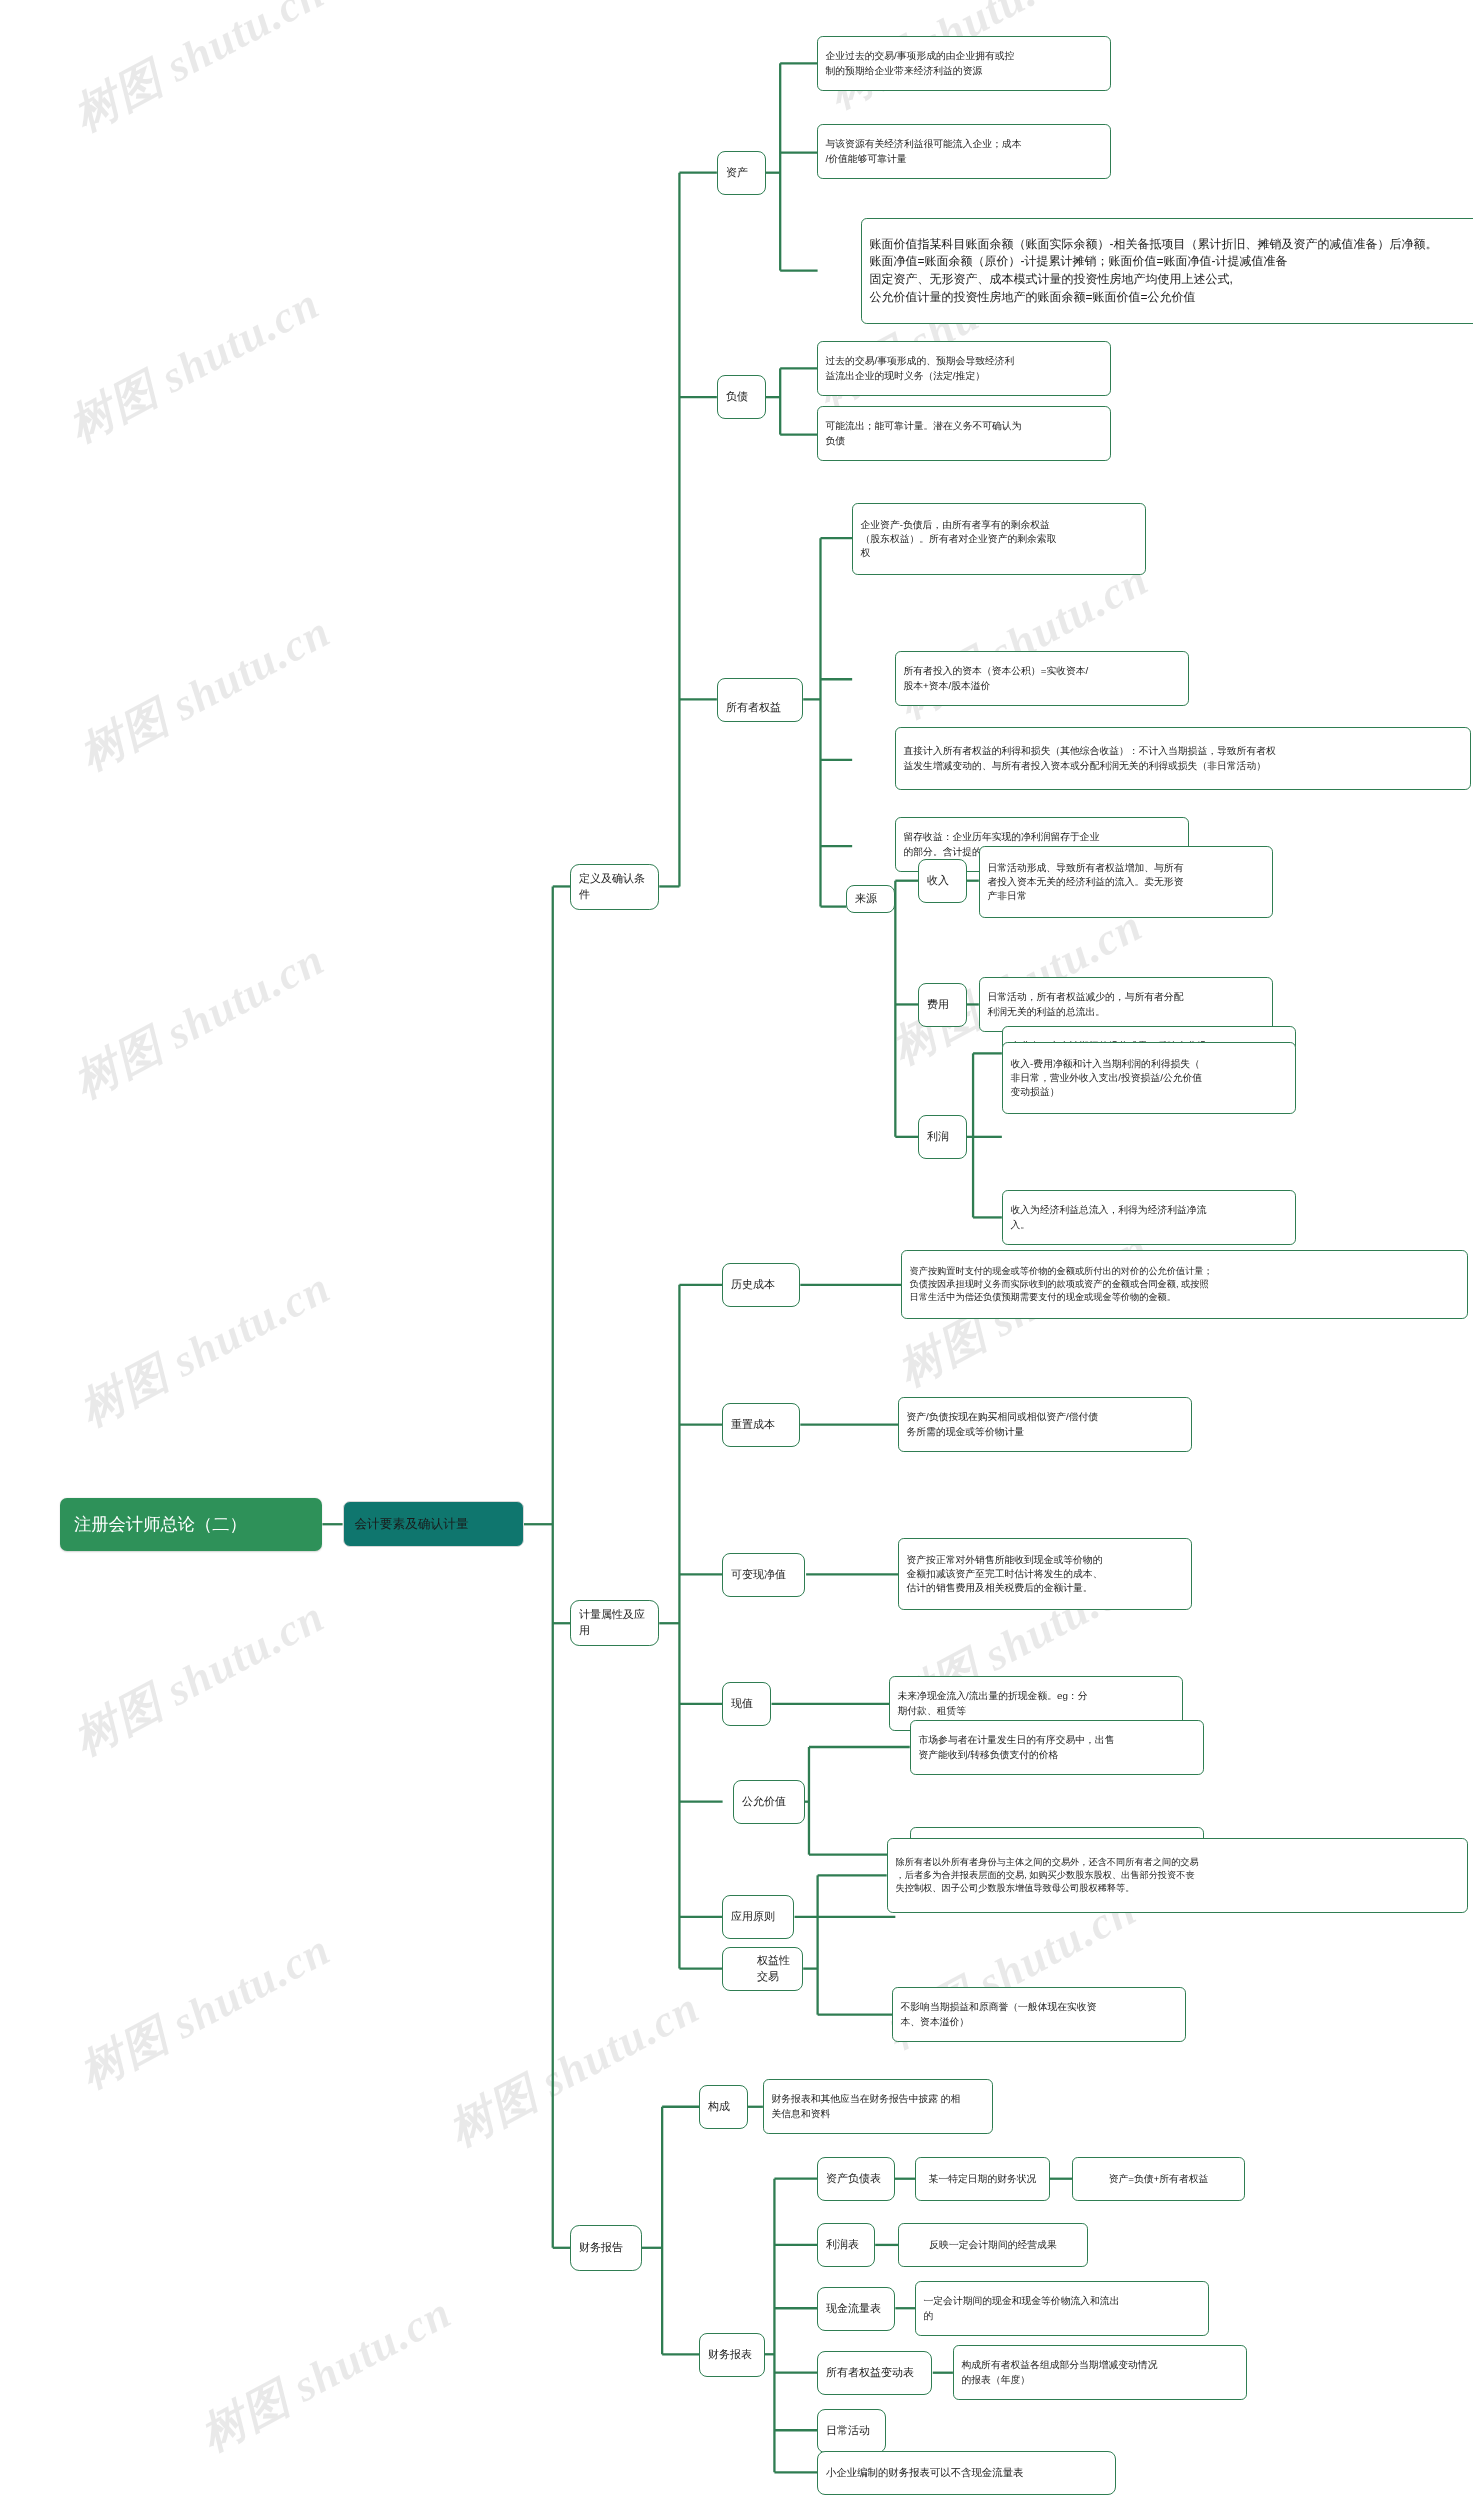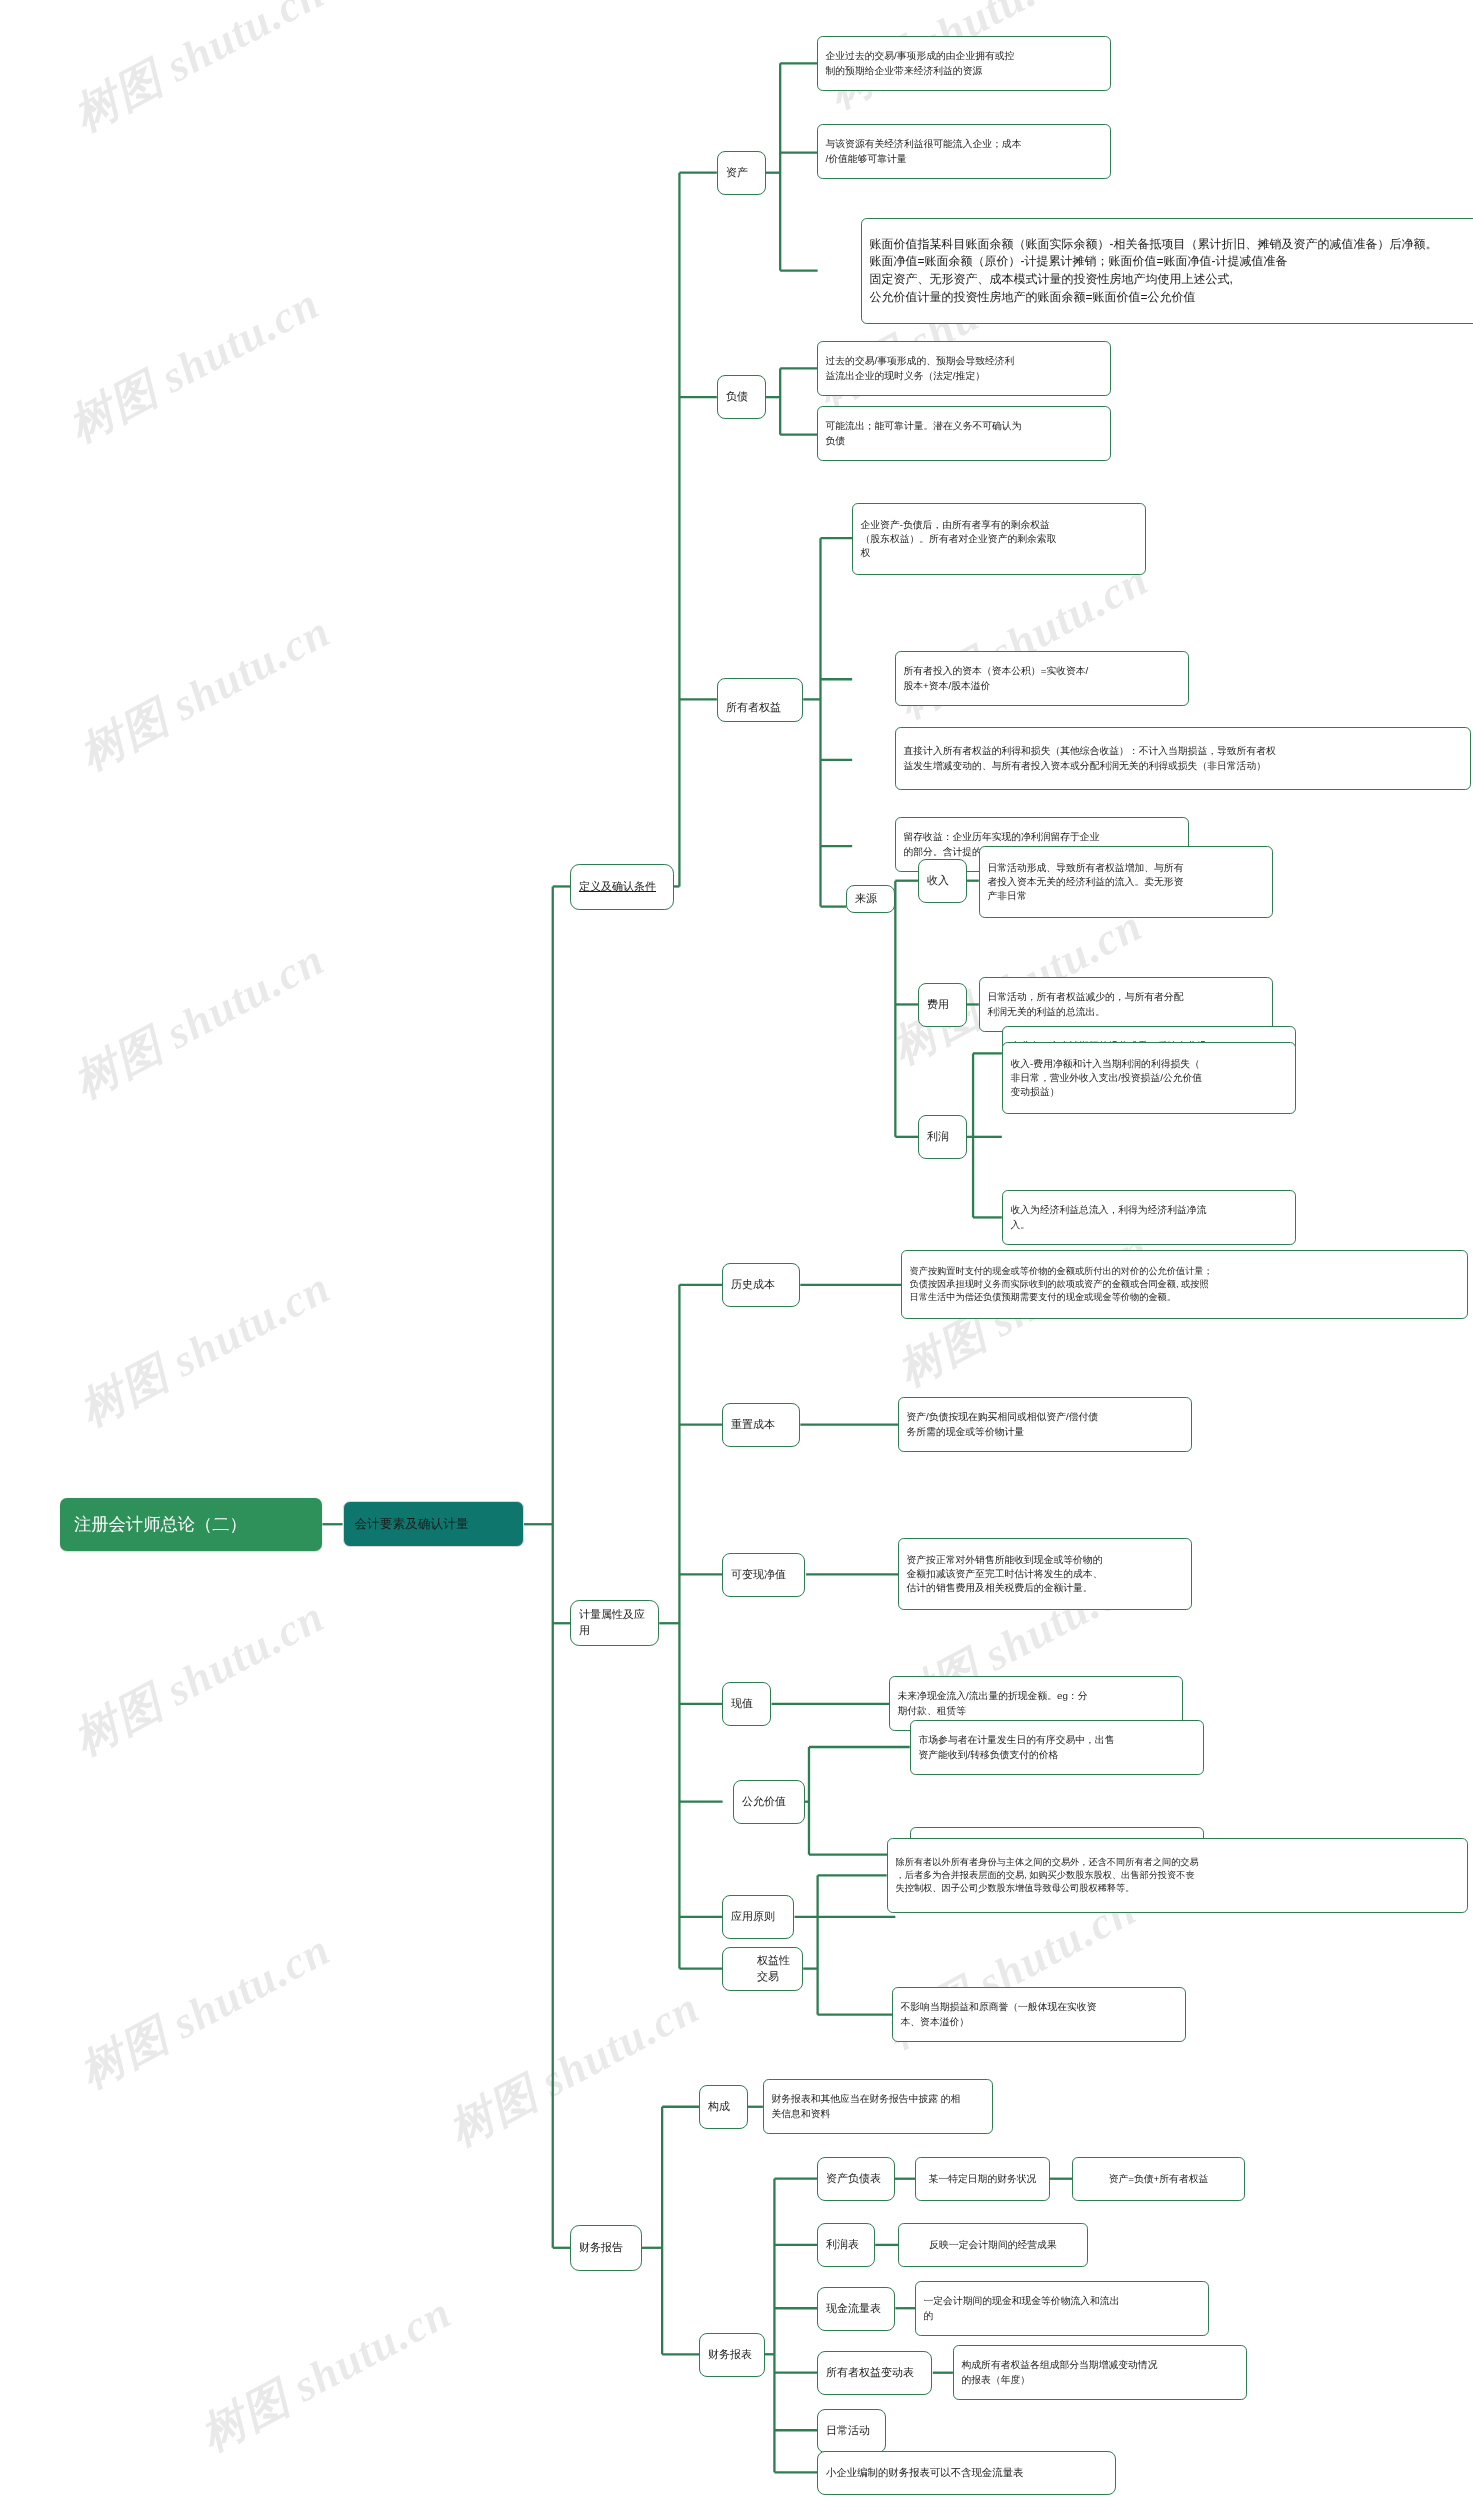--- a/index.html
+++ b/index.html
@@ -226,21 +226,21 @@
   </svg>
 
   <div class="node root" style="left:60px; top:1498px; width:262px; height:53px;">
     <span class="txt">注册会计师总论（二）</span>
   </div>
 
   <div class="node lvl1" style="left:343px; top:1501px; width:181px; height:46px;">
     <span class="txt">会计要素及确认计量</span>
   </div>
 
-  <div class="node lvl2" style="left:570px; top:864px; width:104px; height:46px;text-decoration:underline;">
+  <div class="node lvl2" style="left:570px; top:864px; width:89px; height:46px;">
     <span class="txt">定义及确认条件</span>
   </div>
   <div class="node lvl2" style="left:570px; top:1600px; width:89px; height:46px;">
     <span class="txt">计量属性及应用</span>
   </div>
   <div class="node lvl2" style="left:570px; top:2225px; width:72px; height:46px;">
     <span class="txt">财务报告</span>
   </div>
 
   <div class="node lvl3" style="left:717px; top:151px; width:49px; height:44px;">

